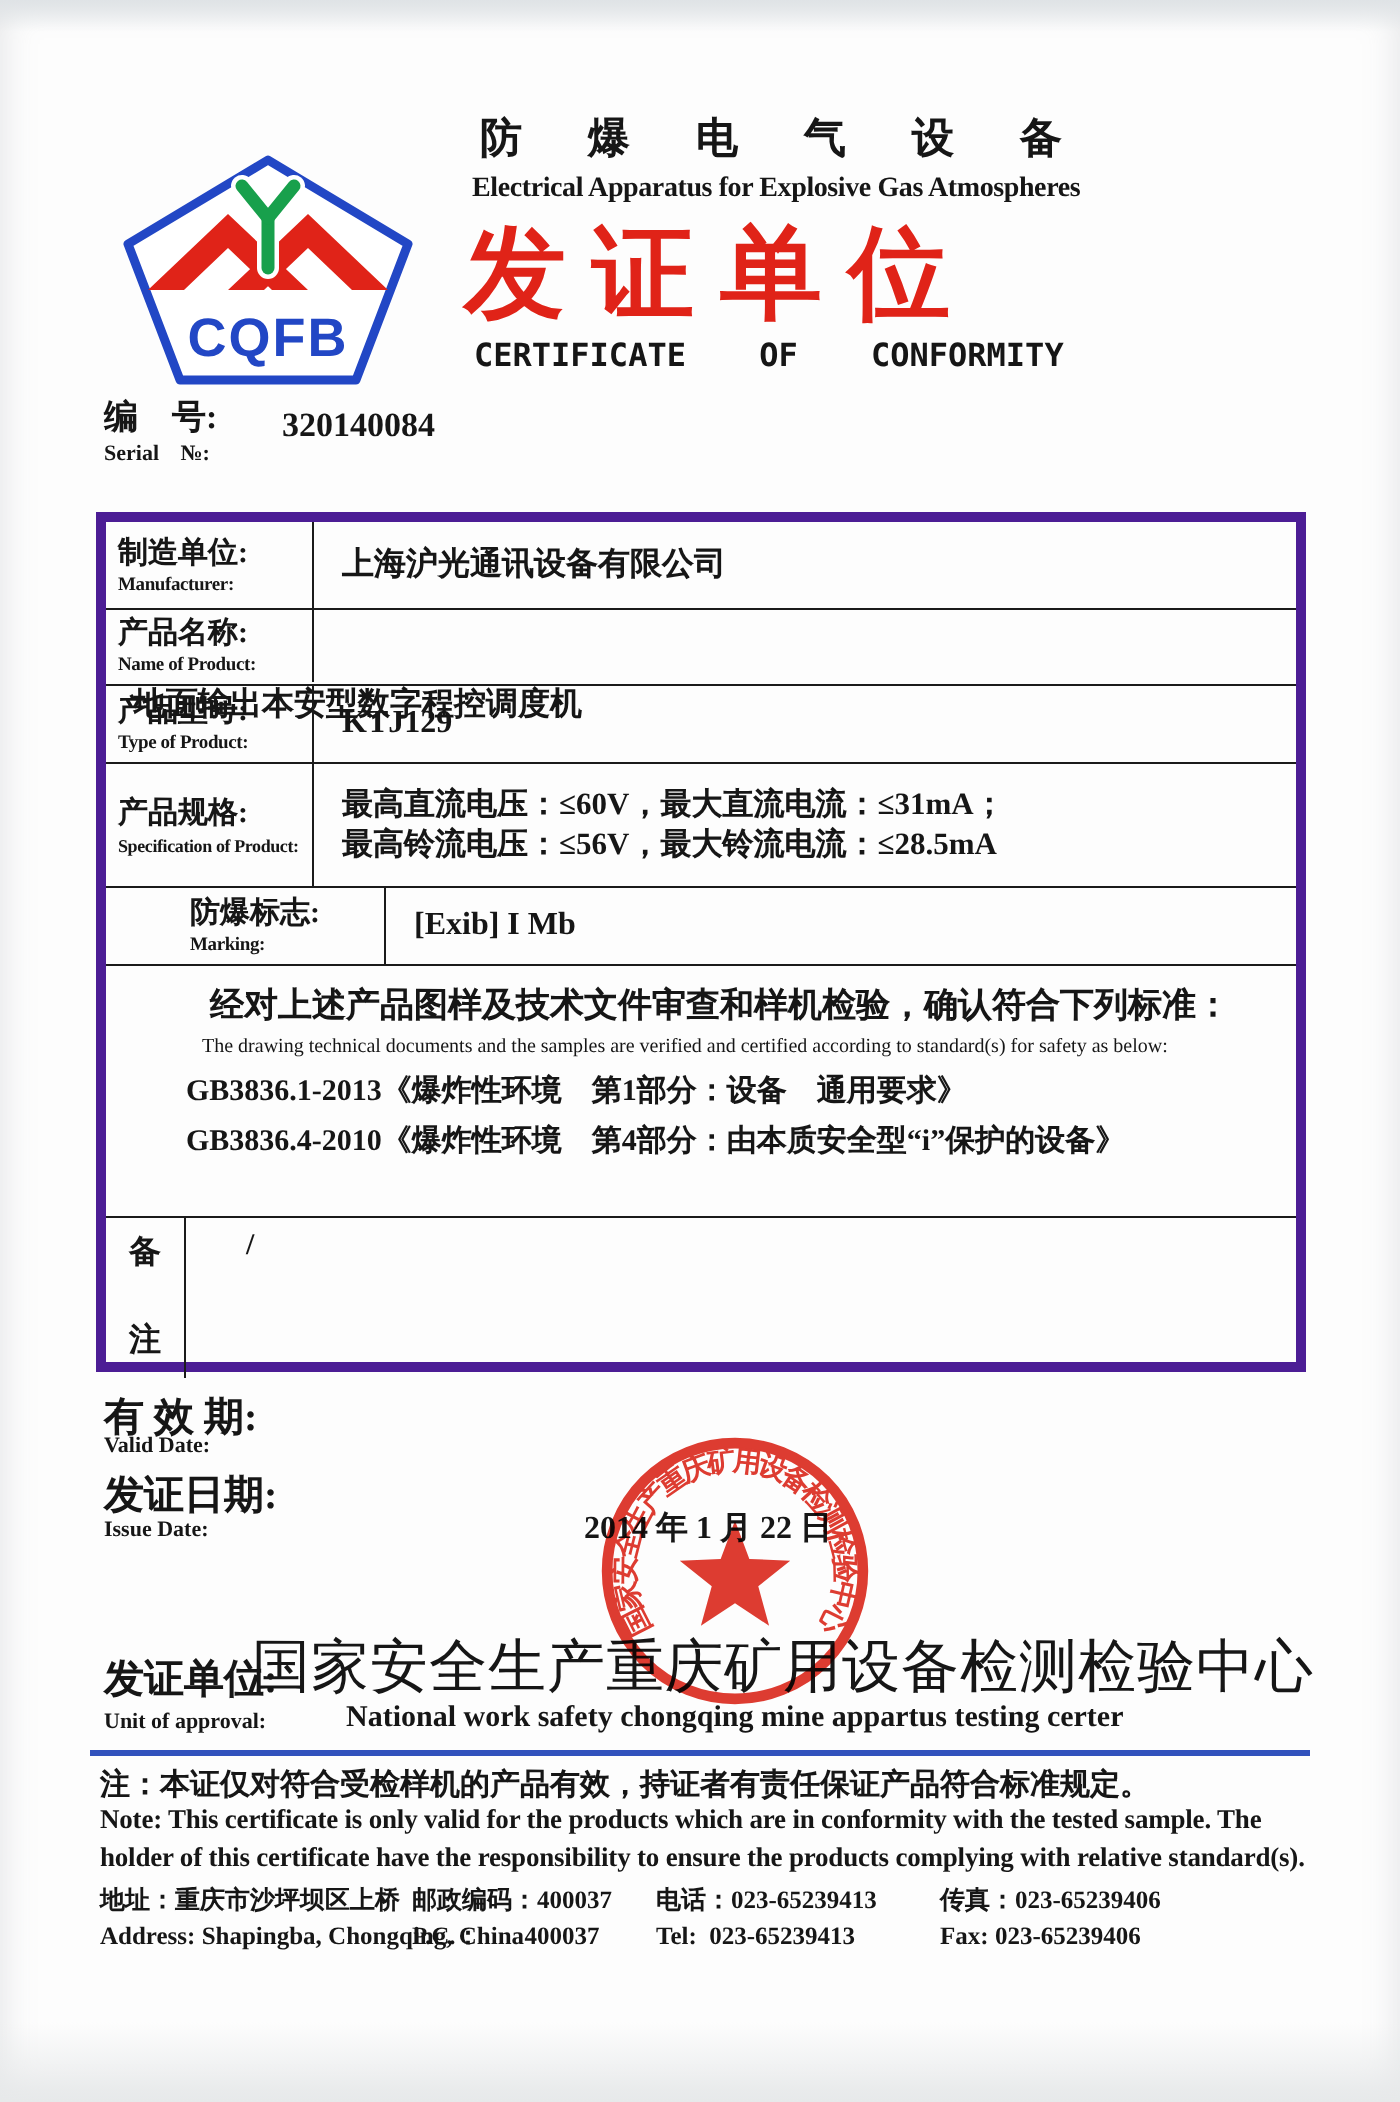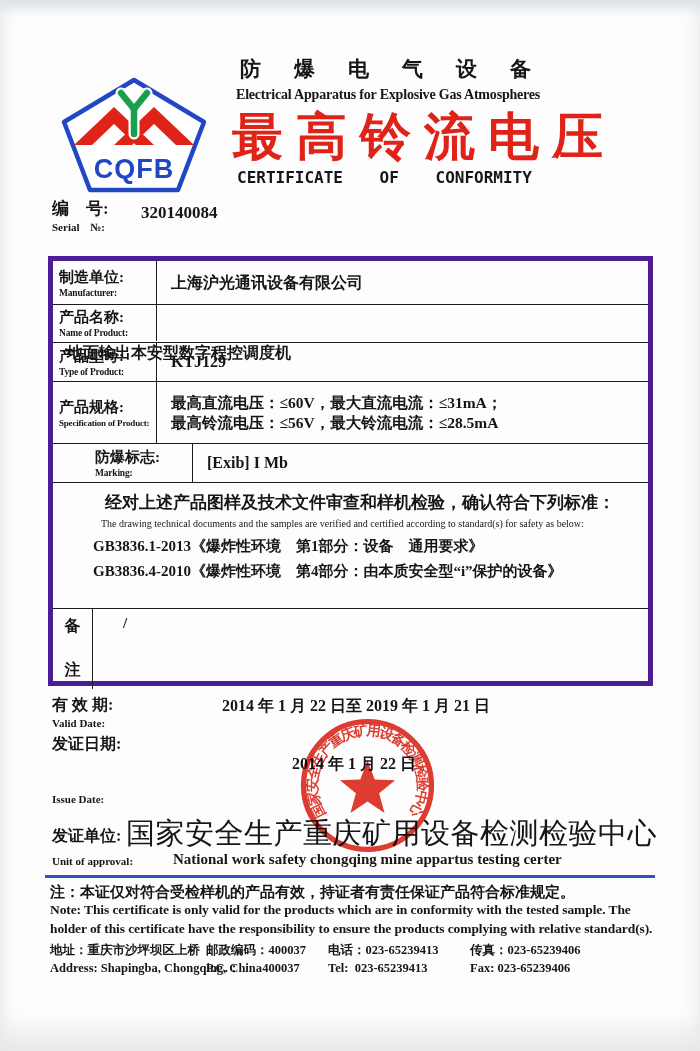--- a/index.html
+++ b/index.html
@@ -36,21 +36,21 @@
   .std{box-sizing:border-box;border-bottom:1.5px solid #1b1b1b;padding:8px 0 0 0;}
   .std-h{padding-left:52px;font-size:17px;font-weight:bold;white-space:nowrap;}
   .std-sub{padding-left:48px;margin-top:4px;font-size:10px;font-weight:normal;white-space:nowrap;}
   .std-item{padding-left:40px;margin-top:9px;font-size:15px;font-weight:bold;line-height:16px;white-space:nowrap;}
   .rmk{display:flex;box-sizing:border-box;}
   .rmk-lbl{width:40px;box-sizing:border-box;border-right:1.5px solid #1b1b1b;display:flex;
        flex-direction:column;justify-content:space-between;align-items:center;
        padding:7px 0 8px 0;font-size:16px;font-weight:bold;}
   .rmk-val{flex:1;padding:6px 0 0 30px;font-size:15px;font-weight:bold;}
   
-  .vlabel{font-size:16px;font-weight:bold;}
+  .vlabel{font-size:20px;font-weight:bold;}
   .slabel{font-size:11px;font-weight:bold;}
   .dateval{font-size:16px;font-weight:bold;}
   
   .stamp{position:absolute;left:290px;top:708px;width:155px;height:155px;z-index:3;
          mix-blend-mode:multiply;opacity:.92;}
   
   .appr-cn{left:126px;top:814px;font-size:29px;letter-spacing:0.5px;}
   .appr-en{left:173px;top:851px;font-size:15px;font-weight:bold;}
   .divider{position:absolute;left:45px;top:875px;width:610px;height:3px;background:#3252bd;}
   .note-cn{left:50px;top:883px;font-size:15px;font-weight:bold;}
@@ -79,21 +79,21 @@
     <g stroke="#18a04c" stroke-width="6.5" stroke-linecap="round">
       <line x1="74" y1="32" x2="74" y2="58"></line>
         <line x1="61" y1="17" x2="74" y2="33"></line>
         <line x1="87" y1="17" x2="74" y2="33"></line>
     </g>
     <text x="74" y="102" text-anchor="middle" font-family="Liberation Sans, sans-serif" font-size="27" font-weight="bold" fill="#2247c5" letter-spacing="1">CQFB</text>
   </svg>
 
   <div class="abs hdr-cn">防爆电气设备</div>
   <div class="abs hdr-en">Electrical Apparatus for Explosive Gas Atmospheres</div>
-  <div class="abs cert-cn">最高铃流电压</div>
+  <div class="abs cert-cn">发证单位</div>
   <div class="abs cert-en">CERTIFICATE OF CONFORMITY</div>
 
   <div class="abs serial-cn">编　号:</div>
   <div class="abs serial-en">Serial №:</div>
   <div class="abs serial-val">320140084</div>
 
   <div class="tbl">
 
     <div class="trow" style="height:44px;">
       <div class="lbl">
@@ -157,24 +157,23 @@
       <div class="rmk-lbl">
         <span>备</span>
         <span>注</span>
       </div>
       <div class="rmk-val">/</div>
     </div>
   </div>
 
   <div class="abs vlabel" style="left:52px;top:695px;">有 效 期:</div>
   <div class="abs slabel" style="left:52px;top:717px;">Valid Date:</div>
-  <div class="abs dateval" style="left:222px;top:696px;">2014 年 1 月 22 日至 2019 年 1 月 21 日</div>
 
   <div class="abs vlabel" style="left:52px;top:734px;">发证日期:</div>
-  <div class="abs slabel" style="left:52px;top:793px;">Issue Date:</div>
+  <div class="abs slabel" style="left:52px;top:759px;">Issue Date:</div>
   <div class="abs dateval" style="left:292px;top:754px;z-index:1;">2014 年 1 月 22 日</div>
 
   <svg class="stamp" viewBox="0 0 160 160">
     <defs>
       <path id="ringpath" d="M 37.4,109.8 A 52,52 0 1 1 122.6,109.8" fill="none"></path>
     </defs>
     <circle cx="80" cy="80" r="66" fill="none" stroke="#dd2b1f" stroke-width="5.5"></circle>
     <polygon fill="#dd2b1f" points="80,54 87.4,73.8 108.5,74.7 92,87.9 97.6,108.3 80,96.6 62.4,108.3 68,87.9 51.5,74.7 72.6,73.8"></polygon>
     <text font-size="14.5" font-weight="bold" fill="#dd2b1f">
       <textPath href="#ringpath" xlink:href="#ringpath" textLength="226">国家安全生产重庆矿用设备检测检验中心</textPath>

